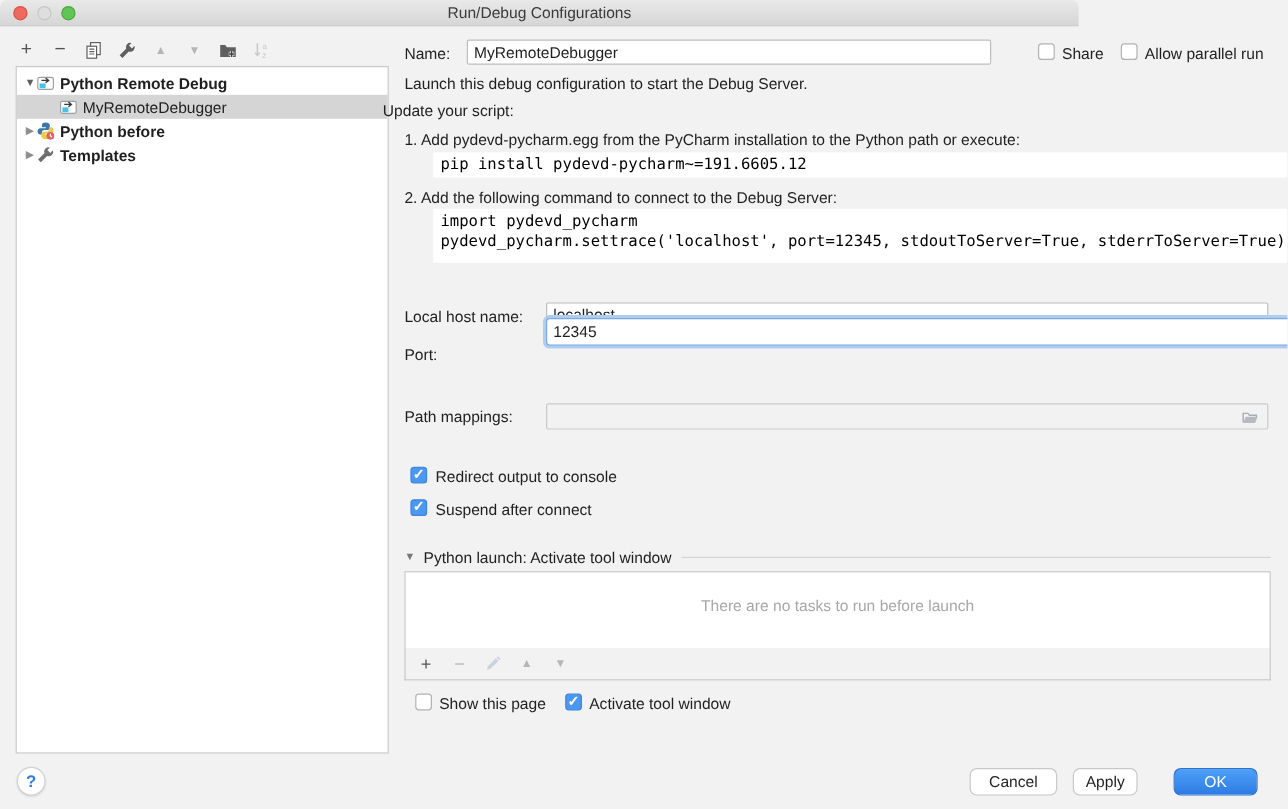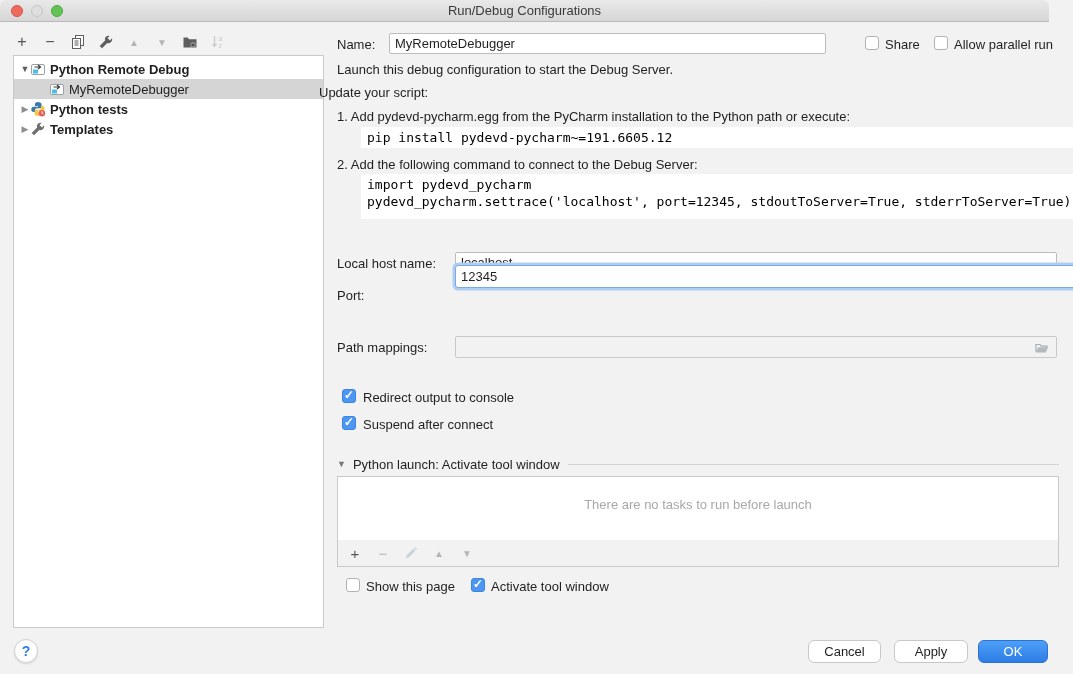--- a/index.html
+++ b/index.html
@@ -1,20 +1,20 @@
 <!DOCTYPE html>
 <html><head>
 <meta charset="utf-8">
 <style>
   * { margin:0; padding:0; box-sizing:border-box; }
   html,body { width:1073px; height:674px; background:#f2f2f2; font-family:"Liberation Sans",sans-serif; }
   .window { position:relative; width:1073px; height:674px; background:#f2f2f2; overflow:hidden; }
 
   
-  .titlebar { position:absolute; left:0; top:0; width:1049px; height:22px;
+  .titlebar { position:absolute; left:0; top:0; width:899px; height:22px;
     background:linear-gradient(#e9e9e9,#d6d6d6); border-bottom:1px solid #b9b9b9;
     border-radius:6px 6px 0 0;text-decoration:underline; }
   .title { position:absolute; left:0; right:0; top:3px; text-align:center; font-size:13px; color:#3a3a3a; }
   .light { position:absolute; top:5px; width:12px; height:12px; border-radius:50%; }
   .light.red   { left:11px; background:#ee6a5f; border:1px solid #d95348; }
   .light.yell  { left:31px; background:#dedede; border:1px solid #c6c6c6; }
   .light.green { left:51px; background:#61c454; border:1px solid #4ea73f; }
 
   
   .side-toolbar { position:absolute; left:13px; top:30px; height:24px; display:flex; align-items:center; gap:10px; }
@@ -141,21 +141,21 @@
       <span style="width:6px"></span>
         <span class="exp col">▶</span>
       <span class="t-ico">
         <svg width="16" height="16" viewBox="0 0 16 16">
             <path d="M8 1C5.8 1 5 2 5 3.2V5h3.2v.8H3.6C2.1 5.8 1.3 7 1.3 8.5S2.1 11 3.6 11H5V9.3C5 8 6 7.3 7.2 7.3h2.6c1.1 0 1.7-.8 1.7-1.9V3.2C11.5 2 10.2 1 8 1z" fill="#3b78a8"></path>
             <path d="M8 15c2.2 0 3-1 3-2.2V11H7.8v-.8h4.6c1.5 0 2.3-1.2 2.3-2.7S13.9 5 12.4 5H11v1.7C11 8 10 8.7 8.8 8.7H6.2c-1.1 0-1.7.8-1.7 1.9v2.2C4.5 14 5.8 15 8 15z" fill="#f2c84b"></path>
             <circle cx="12" cy="12.2" r="3.2" fill="#e35f5f"></circle>
             <path d="M12 10.4v1.8l1.3 1" stroke="#fff" fill="none" stroke-width="1"></path>
           </svg>
       </span>
-      <span class="lbl b">Python tests</span>
+      <span class="lbl b">Python before</span>
     </div>
     <div class="trow" style="top:63px">
       <span style="width:6px"></span>
         <span class="exp col">▶</span>
       <span class="t-ico">
         <svg width="16" height="16" viewBox="0 0 16 16">
             <path d="M14 4.2a3.6 3.6 0 0 1-4.7 4.7L4 14.3 1.7 12l5.4-5.4A3.6 3.6 0 0 1 11.6 1.9l-2.1 2.1 2.5 2.5L14 4.2z" fill="#6e6e6e"></path>
           </svg>
       </span>
       <span class="lbl b">Templates</span>
@@ -217,16 +217,16 @@
     <span class="tb-ico dis" style="font-size:10px">▼</span>
   </div>
 
   <span class="cb" style="left:346px; top:578px"></span>
   <span class="cb-lbl" style="left:366px; top:579px">Show this page</span>
   <span class="cb on" style="left:471px; top:578px"></span>
   <span class="cb-lbl" style="left:491px; top:579px">Activate tool window</span>
 
   <div class="help-btn">?</div>
   <div class="btn" style="left:808px; width:73px">Cancel</div>
-  <div class="btn" style="left:894px; width:74px">Apply</div>
+  <div class="btn" style="left:894px; width:54px">Apply</div>
   <div class="btn primary" style="left:978px; width:70px">OK</div>
 
 </div>
 
 </body></html>

